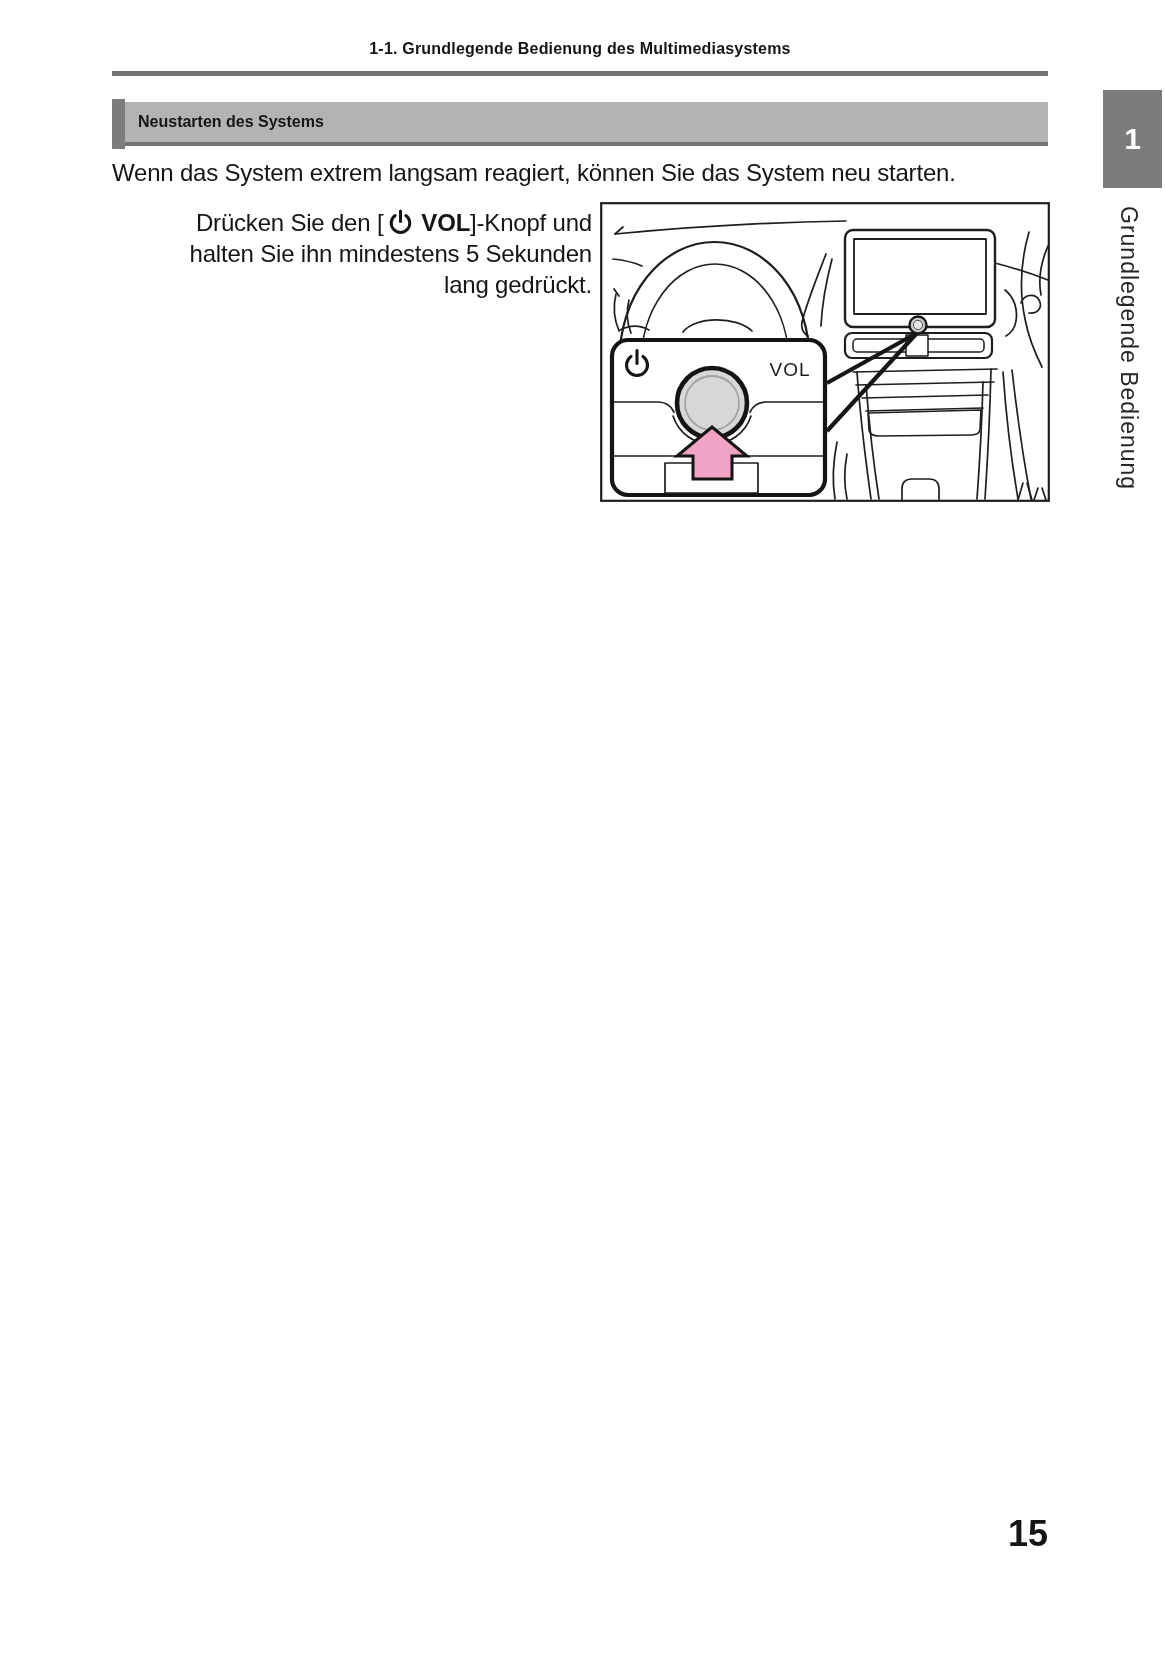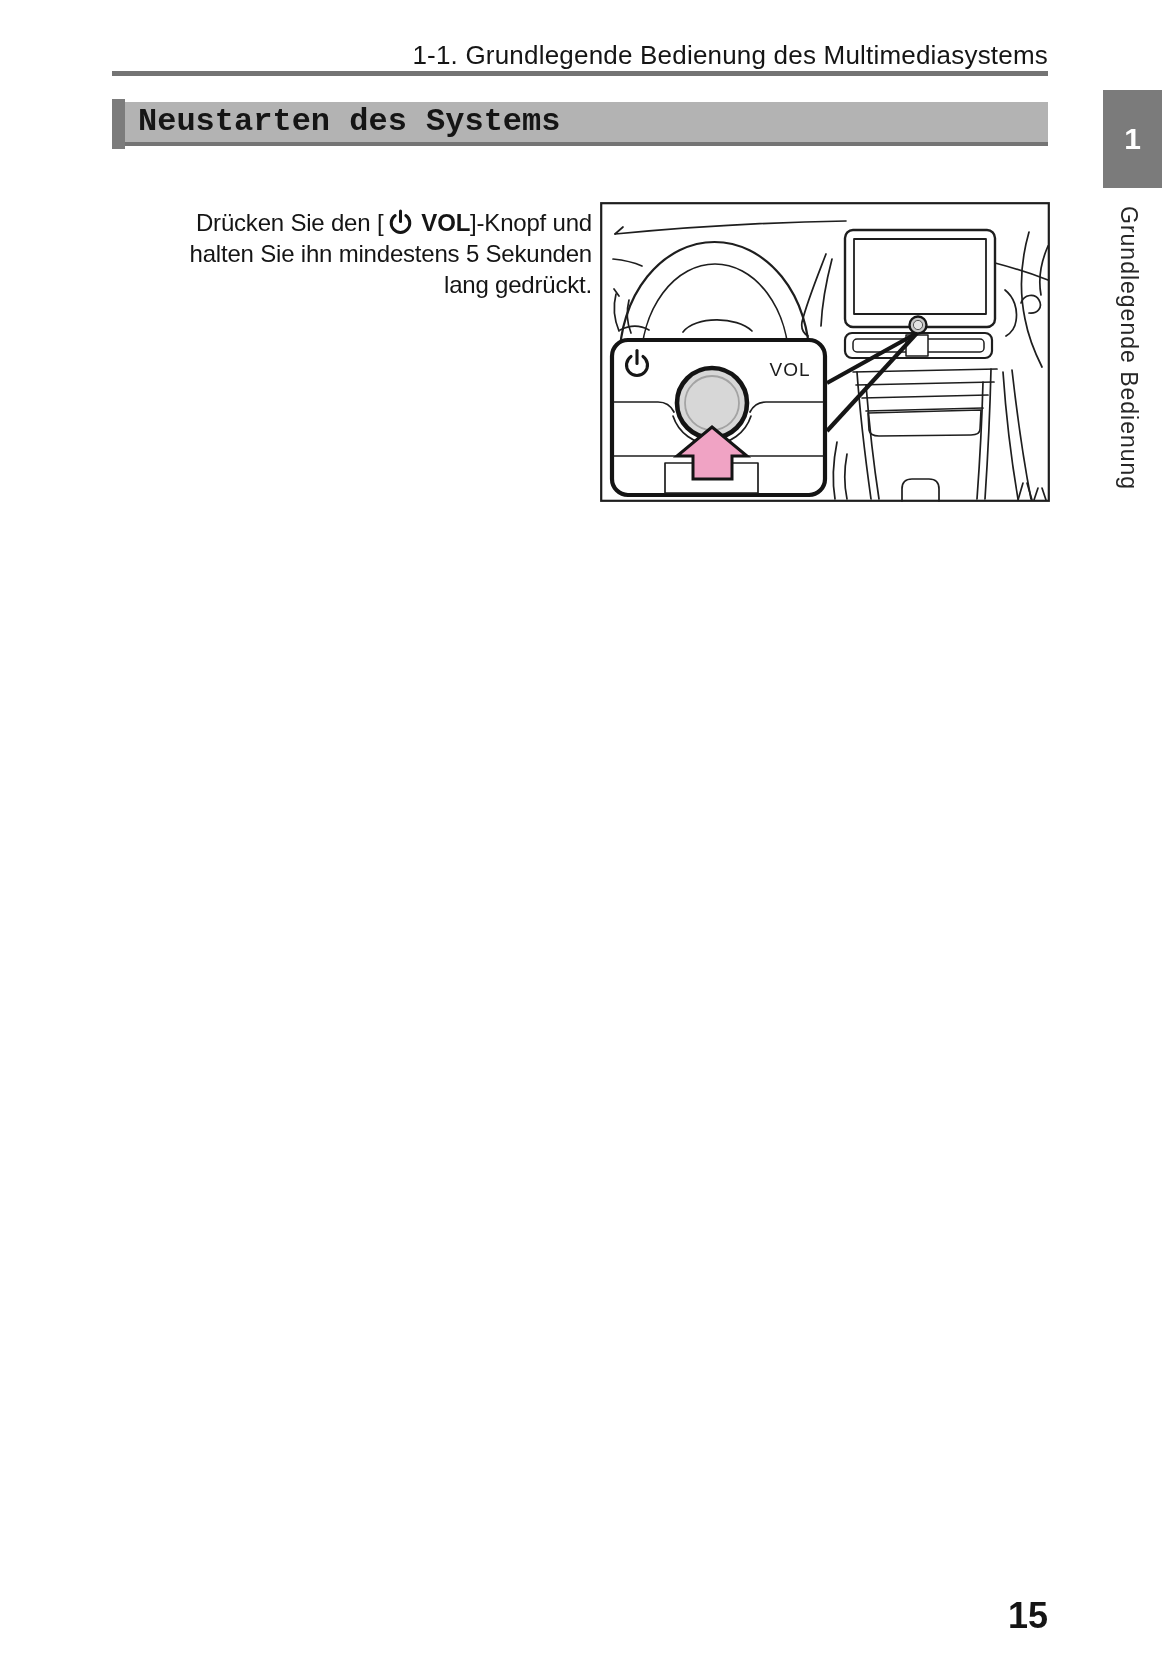--- a/index.html
+++ b/index.html
@@ -2,35 +2,35 @@
 <html style="--section-bar-bg: #B3B3B3; --section-bar-accent: #7C7C7C; --rule-gray: #747474; --tab-gray: #7B7B7B; --text-black: #151515; --arrow-color: #F0A3C4; --knob-color: #D7D7D7;"><head>
 <meta charset="utf-8">
 <style>
   html,body{margin:0;padding:0;background:#e8e8e8;}
   .page{
     position:relative;width:1165px;height:1653px;background:#ffffff;
     font-family:"Liberation Sans","DejaVu Sans",sans-serif;color:#151515;
     overflow:hidden;margin:0 auto;
   }
   .running-header{
-    position:absolute;left:112px;top:40px;width:936px;text-align:right;
-    font-size:26px;font-weight:normal;letter-spacing:.2px;white-space:nowrap;
+    position:absolute;left:112px;top:40px;width:936px;text-align:center;
+    font-size:16px;font-weight:bold;letter-spacing:.2px;white-space:nowrap;
   }
   .header-rule{
     position:absolute;left:112px;top:71px;width:936px;height:5px;
     background:var(--rule-gray,#757575);
   }
   .section-bar{
     position:absolute;left:112px;top:102px;width:936px;height:40px;
     background:var(--section-bar-bg,#B3B3B3);
     border-bottom:4px solid var(--rule-gray,#6F6F6F);
   }
   .section-title{
     position:absolute;left:26px;top:0;line-height:40px;
-    font-size:32px;font-weight:bold;white-space:nowrap;font-family:Liberation Mono, monospace;
+    font-size:16px;font-weight:bold;white-space:nowrap;
   }
   .section-accent{
     position:absolute;left:112px;top:99px;width:13px;height:50px;
     background:var(--section-bar-accent,#7C7C7C);
   }
   .intro{
     position:absolute;left:112px;top:157px;width:940px;margin:0;
     font-size:24px;line-height:31px;letter-spacing:-.2px;
   }
   .instruction{
@@ -45,37 +45,38 @@
     position:absolute;left:1103px;top:90px;width:59px;height:98px;
     background:var(--tab-gray,#7B7B7B);display:flex;align-items:center;
     justify-content:center;color:#ffffff;font-size:30px;font-weight:bold;
   }
   .chapter-label{
     position:absolute;left:1106px;top:206px;height:290px;width:36px;
     writing-mode:vertical-rl;text-orientation:mixed;
     font-size:23px;letter-spacing:1px;color:#262626;white-space:nowrap;
   }
   .page-number{
-    position:absolute;left:900px;top:1595px;width:148px;text-align:right;
+    position:absolute;left:900px;top:1513px;width:148px;text-align:right;
     font-size:36px;font-weight:bold;
   }
 </style>
 </head>
 <body>
 
 <div class="page">
 
   <div class="running-header">1-1. Grundlegende Bedienung des Multimediasystems</div>
   <div class="header-rule"></div>
 
   <div class="section-bar">
     <span class="section-title">Neustarten des Systems</span>
   </div>
   <div class="section-accent"></div>
 
+  <p class="intro">Wenn das System extrem langsam reagiert, können Sie das System neu starten.</p>
 
   <div class="instruction">
     <div>
       <span>Drücken Sie den [</span><svg class="pwr-inline" width="25" height="27" viewBox="0 0 23 25">
         <path d="M 6.57,6.96 A 8.6 8.6 0 1 0 16.43,6.96" fill="none" stroke="#151515" stroke-width="2.8" stroke-linecap="round"></path>
         <path d="M 11.5,2.8 L 11.5,12.5" fill="none" stroke="#151515" stroke-width="2.8" stroke-linecap="round"></path>
       </svg><b>VOL</b><span>]-Knopf und</span>
     </div>
     <div>halten Sie ihn mindestens 5 Sekunden</div>
     <div>lang gedrückt.</div>

